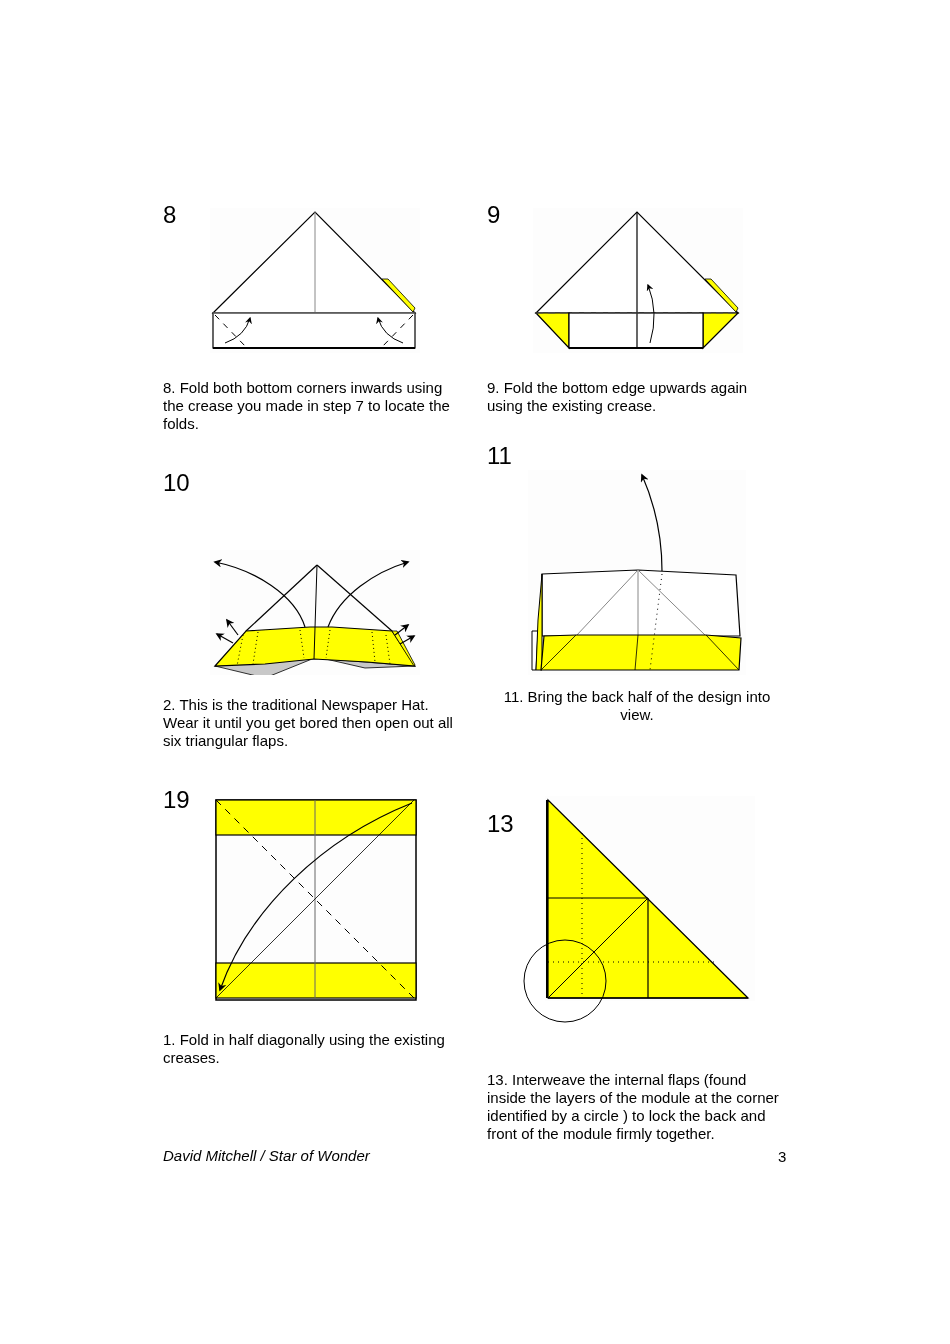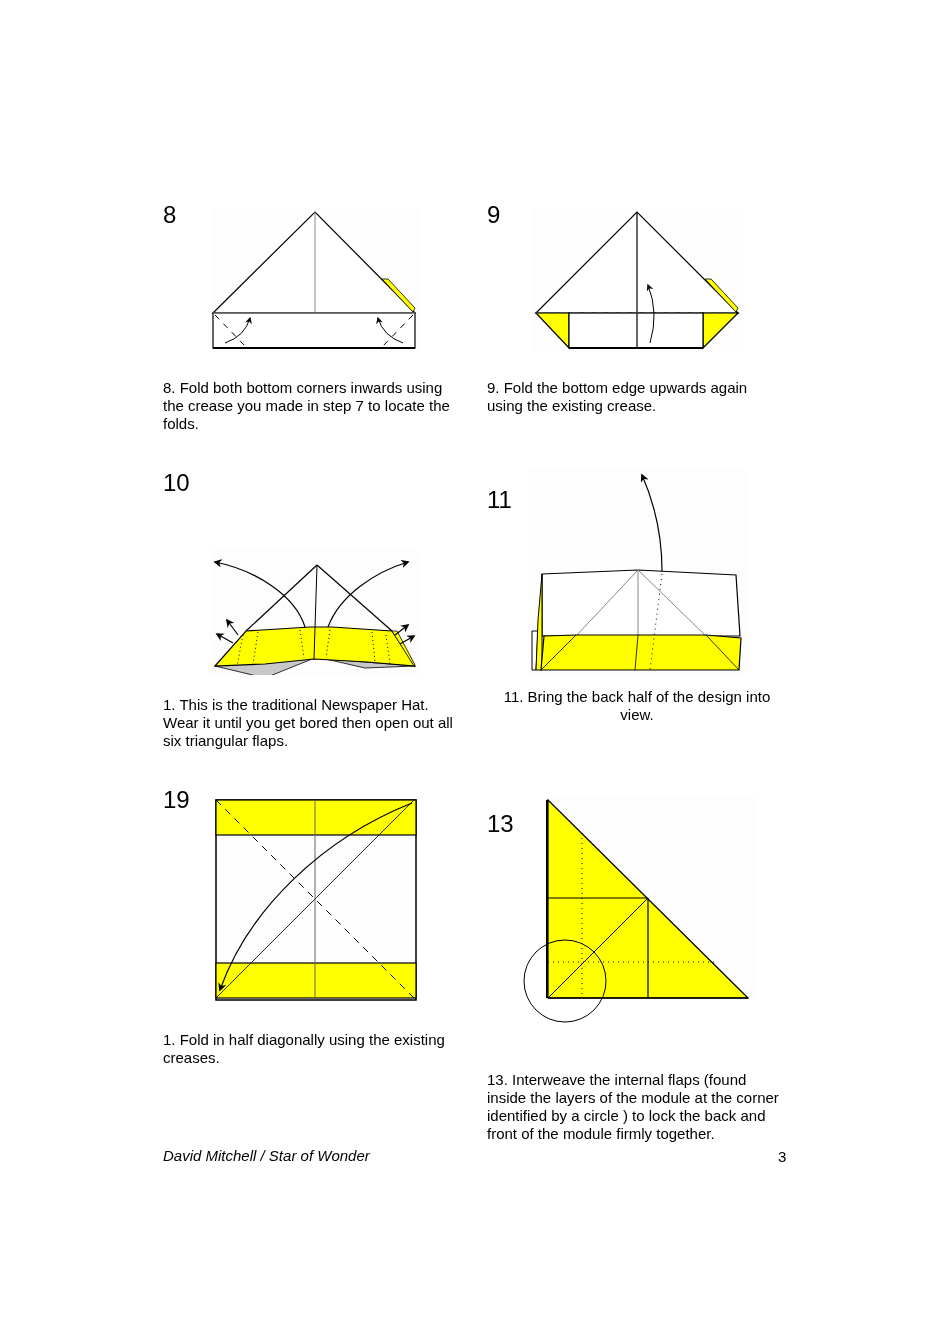--- a/index.html
+++ b/index.html
@@ -67,23 +67,23 @@
   <path d="M23,93 L7,84" fill="none" stroke="#000" stroke-width="1.2" marker-end="url(#ah)"></path>
   <path d="M185,85 L198,75" fill="none" stroke="#000" stroke-width="1.2" marker-end="url(#ah)"></path>
   <path d="M190,94 L204,86" fill="none" stroke="#000" stroke-width="1.2" marker-end="url(#ah)"></path>
   <line x1="33" y1="85" x2="27" y2="116" stroke="#000" stroke-width="1" stroke-dasharray="1,3"></line>
   <line x1="48" y1="82" x2="43" y2="114" stroke="#000" stroke-width="1" stroke-dasharray="1,3"></line>
   <line x1="90" y1="80" x2="94" y2="108" stroke="#000" stroke-width="1" stroke-dasharray="1,3"></line>
   <line x1="120" y1="80" x2="116" y2="108" stroke="#000" stroke-width="1" stroke-dasharray="1,3"></line>
   <line x1="162" y1="82" x2="165" y2="112" stroke="#000" stroke-width="1" stroke-dasharray="1,3"></line>
   <line x1="176" y1="85" x2="180" y2="114" stroke="#000" stroke-width="1" stroke-dasharray="1,3"></line>
 </svg>
-<div class="cap" style="left:163px;top:696px;">1. This is the traditional Newspaper Hat. Wear it until you get bored then open out all six triangular flaps.</div>
+<div class="cap" style="left:163px;top:696px;">2. This is the traditional Newspaper Hat. Wear it until you get bored then open out all six triangular flaps.</div>
 
-<div class="num" style="left:487px;top:488px;text-align:center;">11</div>
+<div class="num" style="left:487px;top:444px;text-align:center;">11</div>
 <svg class="diag" style="left:528px;top:470px;" width="218" height="205" viewBox="0 0 218 205">
   <rect x="0" y="0" width="218" height="205" fill="#fdfdfd"></rect>
   <polygon points="14,104 110,100 208,105 212,166 14,166" fill="#fff" stroke="#000" stroke-width="1.2"></polygon>
   <polygon points="4,161 10,161 8,200 4,200" fill="#fff" stroke="#000" stroke-width="1"></polygon>
   <polygon points="10,150 14,104 14,200 8,200" fill="#FFFF00" stroke="#000" stroke-width="1"></polygon>
   <line x1="110" y1="100" x2="110" y2="166" stroke="#888" stroke-width="1"></line>
   <line x1="110" y1="100" x2="48" y2="166" stroke="#888" stroke-width="1"></line>
   <line x1="110" y1="100" x2="178" y2="166" stroke="#888" stroke-width="1"></line>
   <polygon points="16,166 48,165 178,165 213,168 211,200 13,200" fill="#FFFF00" stroke="#000" stroke-width="1.2"></polygon>
   <line x1="48" y1="165" x2="13" y2="200" stroke="#000" stroke-width="0.8"></line>

